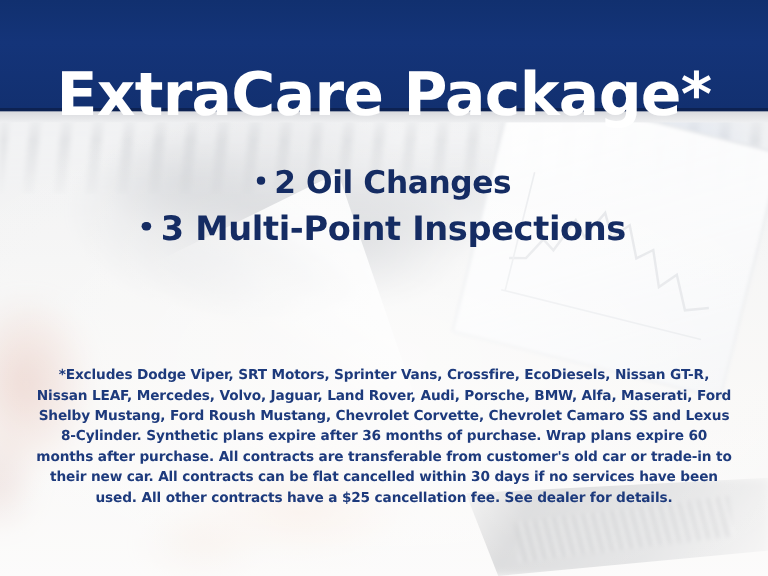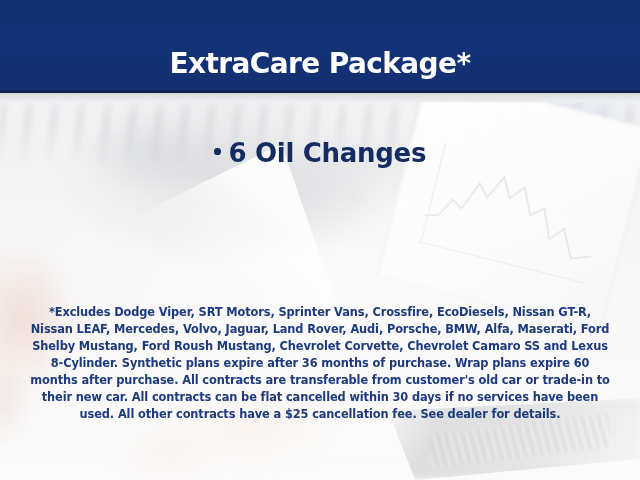--- a/index.html
+++ b/index.html
@@ -198,21 +198,21 @@
     left: 0;
     top: 0;
     width: 640px;
     height: 90px;
     display: flex;
     align-items: center;
     justify-content: center;
     color: #ffffff;
     font-family: "DejaVu Sans", sans-serif;
     font-weight: bold;
-    font-size: 28px;
+    font-size: 50px;
     letter-spacing: -0.6px;
     white-space: nowrap;
     z-index: 6;
   }
 
   
   .benefits {
     position: absolute;
     left: 0;
     top: 140px;
@@ -295,21 +295,24 @@
     <div class="bg-layer bg-veil-2"></div>
   </div>
 
   <div class="header-band"></div>
   <div class="header-rule"></div>
   <div class="header-shelf"></div>
   <h1 class="headline">ExtraCare Package*</h1>
 
   <ul class="benefits">
     <li class="benefit-item benefit-1">
-      <span class="dot"></span><span>6 Oil Changes</span>
+      <span class="dot"></span><span>2 Oil Changes</span>
+    </li>
+    <li class="benefit-item benefit-3">
+      <span class="dot"></span><span>3 Multi-Point Inspections</span>
     </li>
   </ul>
 
   <div class="disclaimer">
     <p>*Excludes Dodge Viper, SRT Motors, Sprinter Vans, Crossfire, EcoDiesels, Nissan GT-R, Nissan LEAF, Mercedes, Volvo, Jaguar, Land Rover, Audi, Porsche, BMW, Alfa, Maserati, Ford Shelby Mustang, Ford Roush Mustang, Chevrolet Corvette, Chevrolet Camaro SS and Lexus 8-Cylinder. Synthetic plans expire after 36 months of purchase. Wrap plans expire 60 months after purchase. All contracts are transferable from customer's old car or trade-in to their new car. All contracts can be flat cancelled within 30 days if no services have been used. All other contracts have a $25 cancellation fee. See dealer for details.</p>
   </div>
 
 </div>
 
 </body></html>

